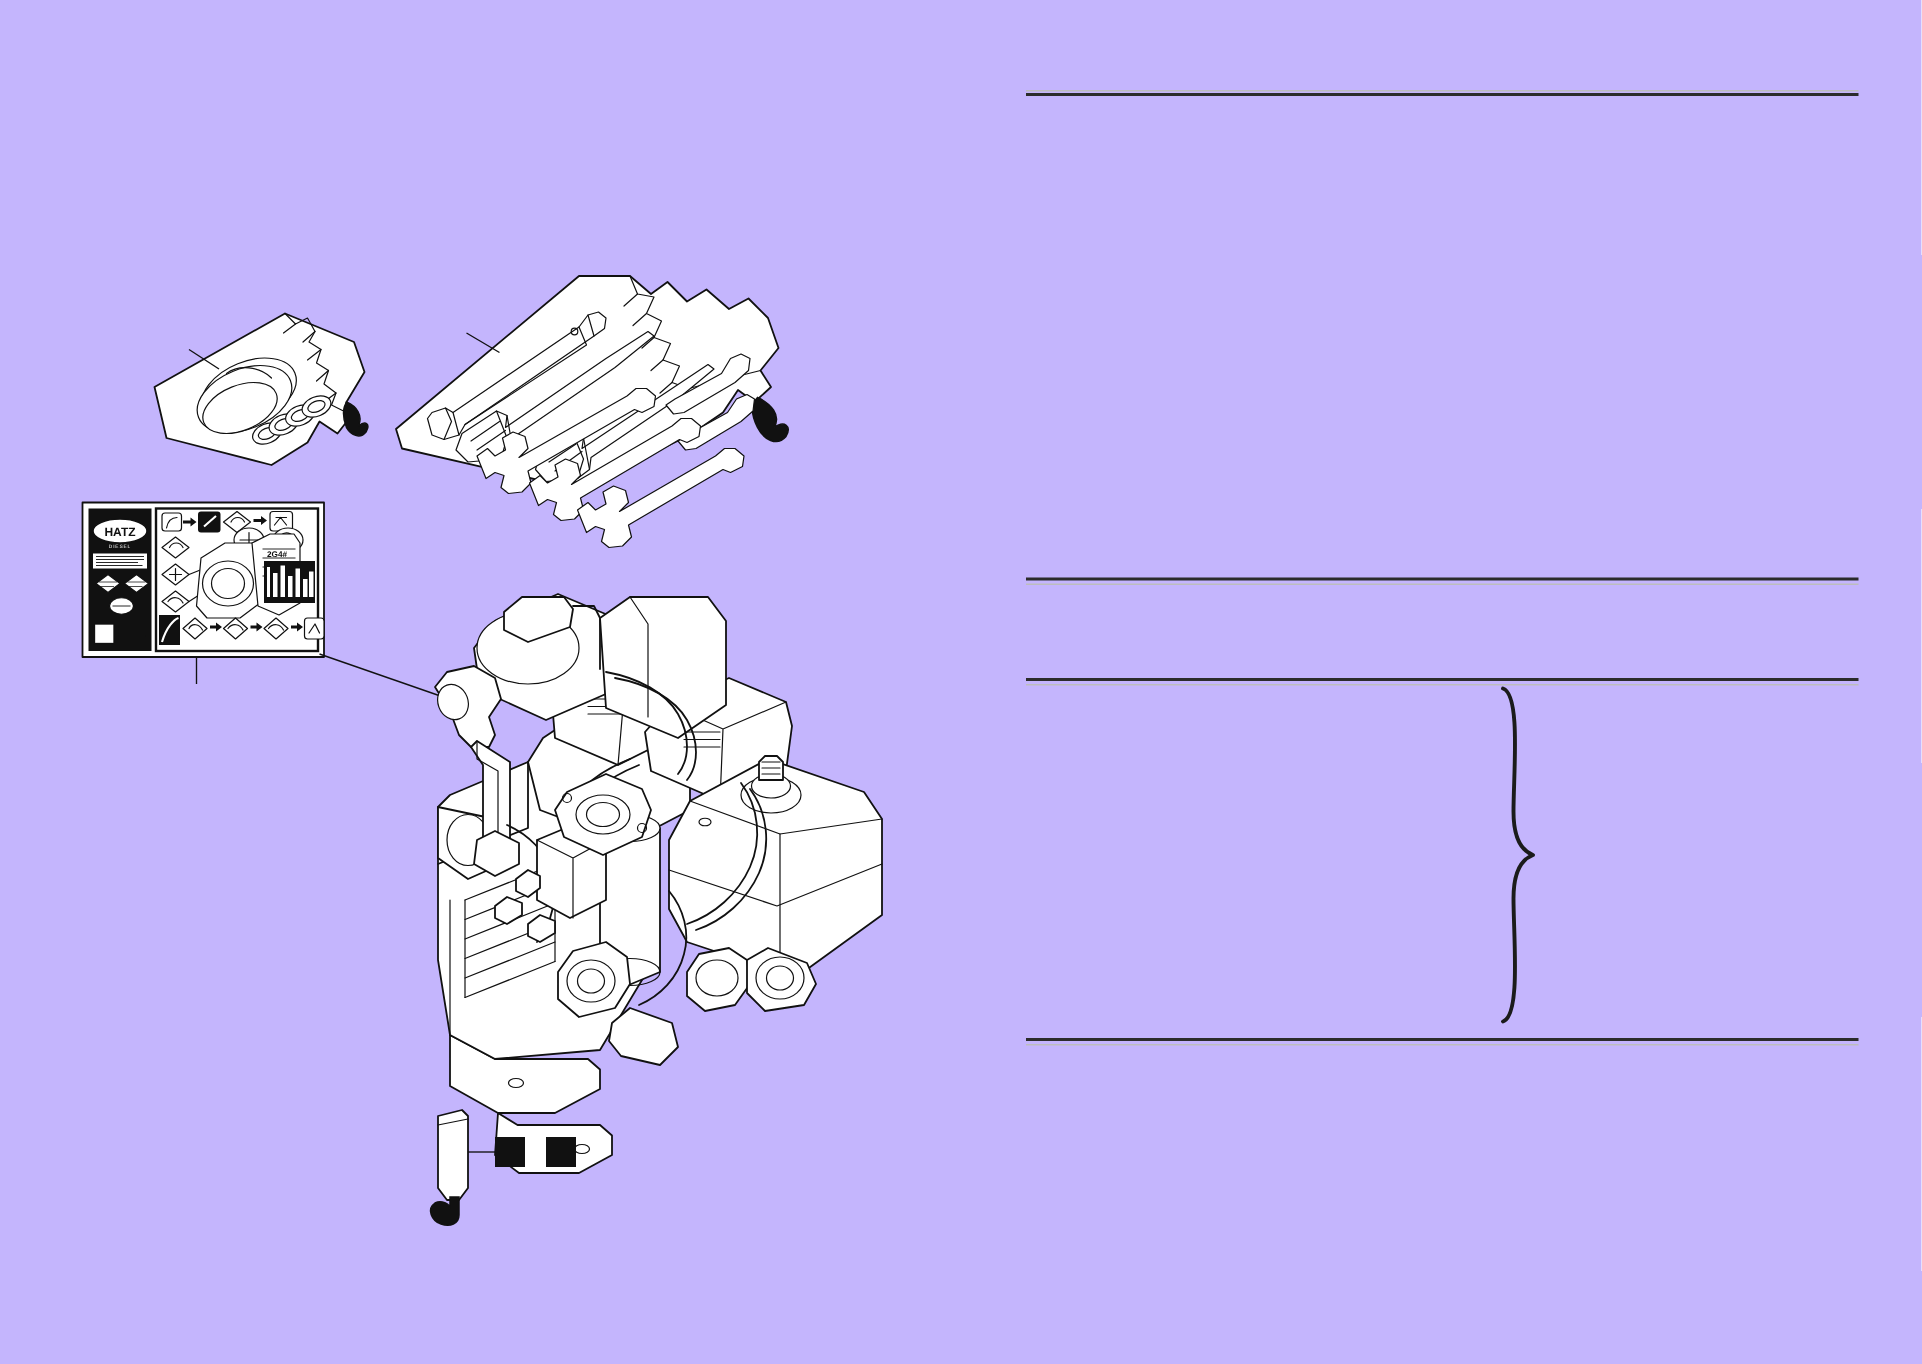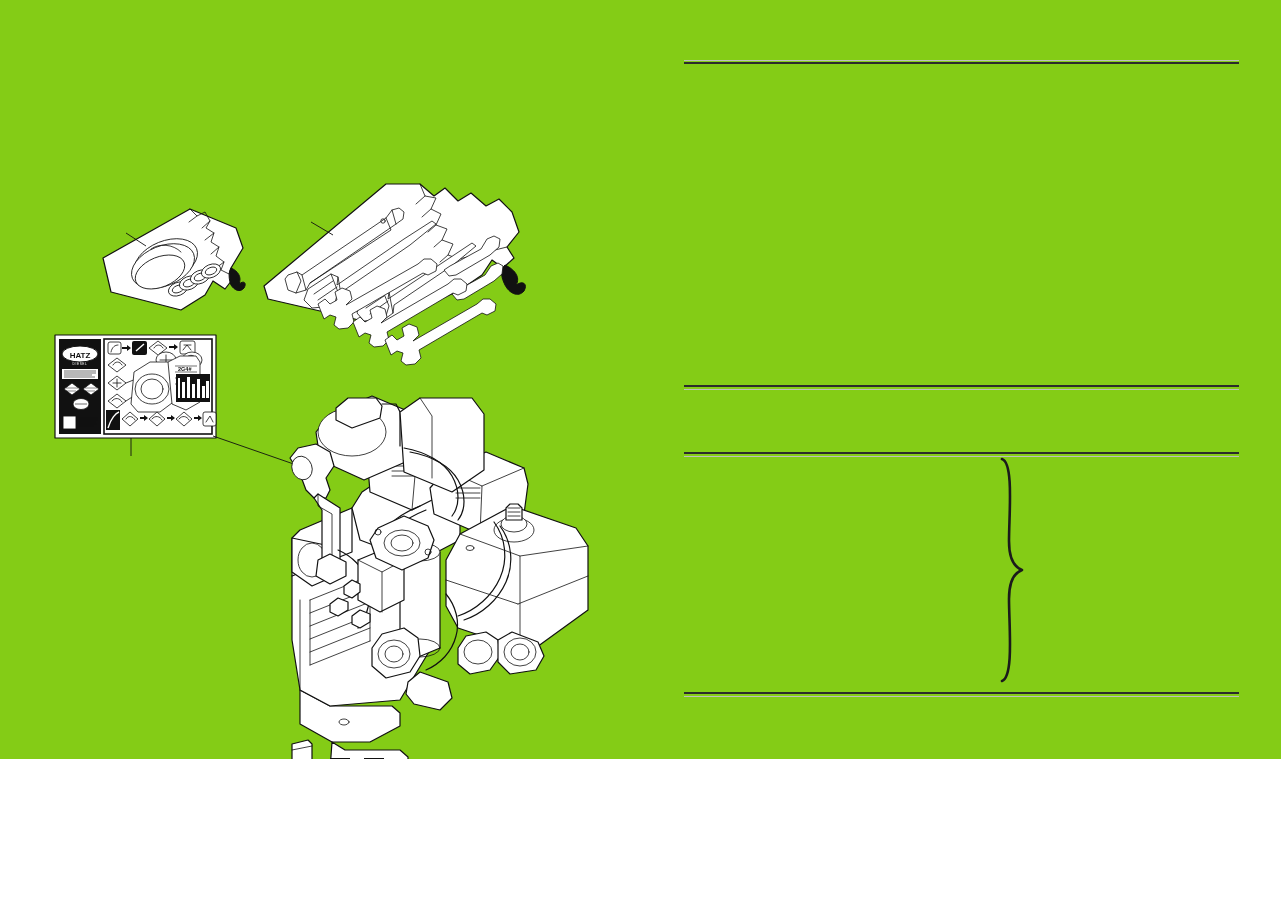--- a/index.html
+++ b/index.html
@@ -8,22 +8,22 @@
     padding: 0;
     background: #ffffff;
   }
   body {
     font-family: "Liberation Sans", sans-serif;
     color: #1b1b1b;
   }
   #page {
     position: relative;
     width: 1281px;
-    height: 759px;
-    background: #84cc16;
+    height: 909px;
+    background: #c4b5fd;
     overflow: hidden;
   }
   
   #text-column {
     position: absolute;
     left: 684px;
     top: 0;
     width: 555px;
     height: 909px;
   }

